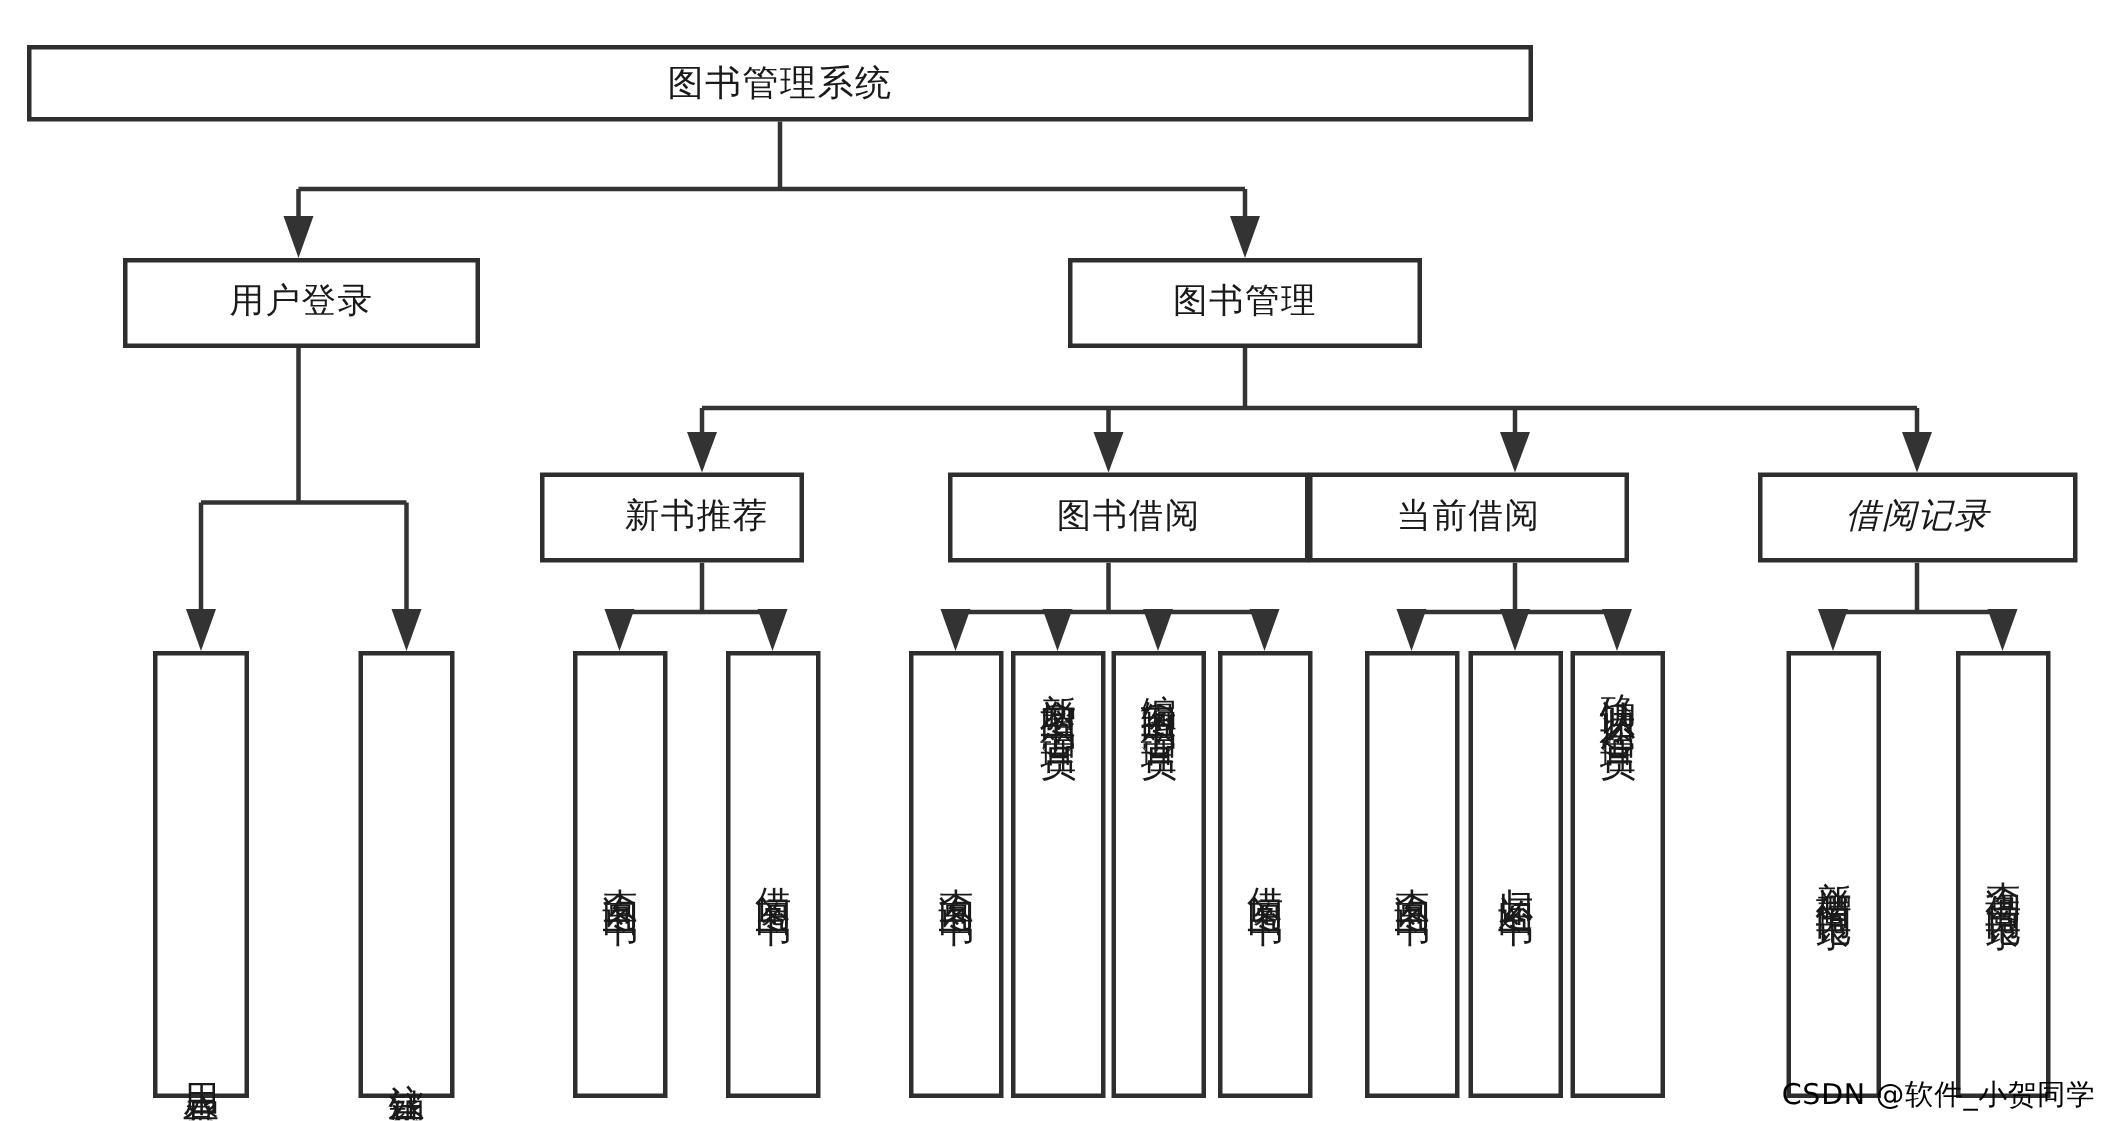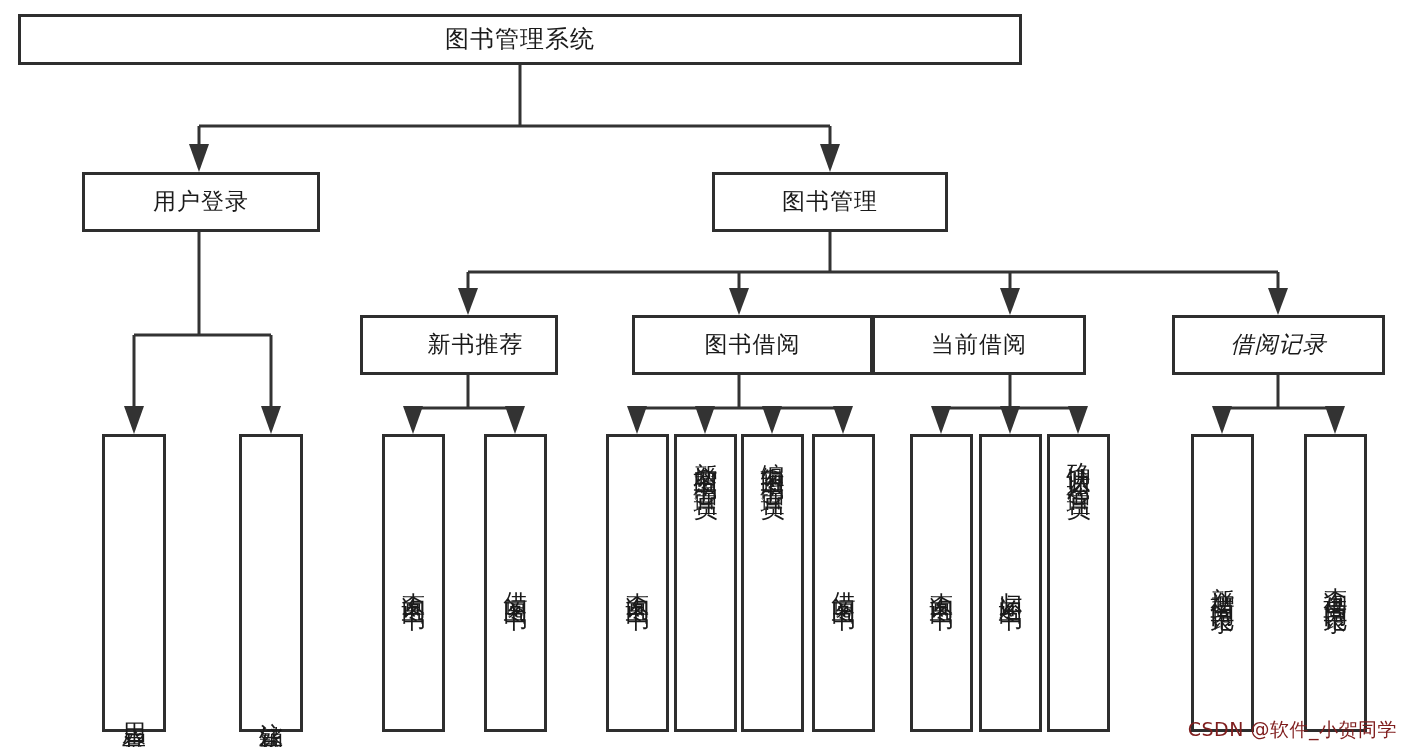--- a/index.html
+++ b/index.html
@@ -69,21 +69,21 @@
   .node.v.head  { align-items: center;     justify-content: flex-start; }
   .vtext {
     display: block;
   }
   
   #watermark {
     position: absolute;
     right: 8px;
     bottom: 4px;
     font-size: 19px;
-    color: #7f1d1d;
+    color: #000000;
     white-space: nowrap;
     letter-spacing: 0.5px;
   }
 </style>
 </head>
 <body>
 
 <div id="canvas">
 
   <svg id="wires" viewBox="0 0 1405 747" width="1405" height="747" aria-hidden="true">
@@ -140,33 +140,33 @@
     <polygon points="1078,434 1068,406 1088,406"></polygon>
 
     <line x1="1278" y1="375" x2="1278" y2="408"></line>
     <line x1="1222" y1="408" x2="1335" y2="408"></line>
     <line x1="1222" y1="408" x2="1222" y2="412"></line>
     <line x1="1335" y1="408" x2="1335" y2="412"></line>
     <polygon points="1222,434 1212,406 1232,406"></polygon>
     <polygon points="1335,434 1325,406 1345,406"></polygon>
   </svg>
 
-  <div class="node h root" style="left:18px; top:14px; width:1004px; height:51px;">
+  <div class="node h root" style="left:18px; top:30px; width:1004px; height:51px;">
     <span>图书管理系统</span>
   </div>
 
   <div class="node h" style="left:82px; top:172px; width:238px; height:60px;">
     <span>用户登录</span>
   </div>
 
   <div class="node h" style="left:712px; top:172px; width:236px; height:60px;">
     <span>图书管理</span>
   </div>
 
-  <div class="node h" style="left:360px; top:315px; width:198px; height:60px;padding-left:33px;">
+  <div class="node h" style="left:360px; top:315px; width:176px; height:60px;padding-left:33px;">
     <span>新书推荐</span>
   </div>
 
   <div class="node h" style="left:632px; top:315px; width:241px; height:60px;">
     <span>图书借阅</span>
   </div>
 
   <div class="node h" style="left:872px; top:315px; width:214px; height:60px;">
     <span>当前借阅</span>
   </div>

